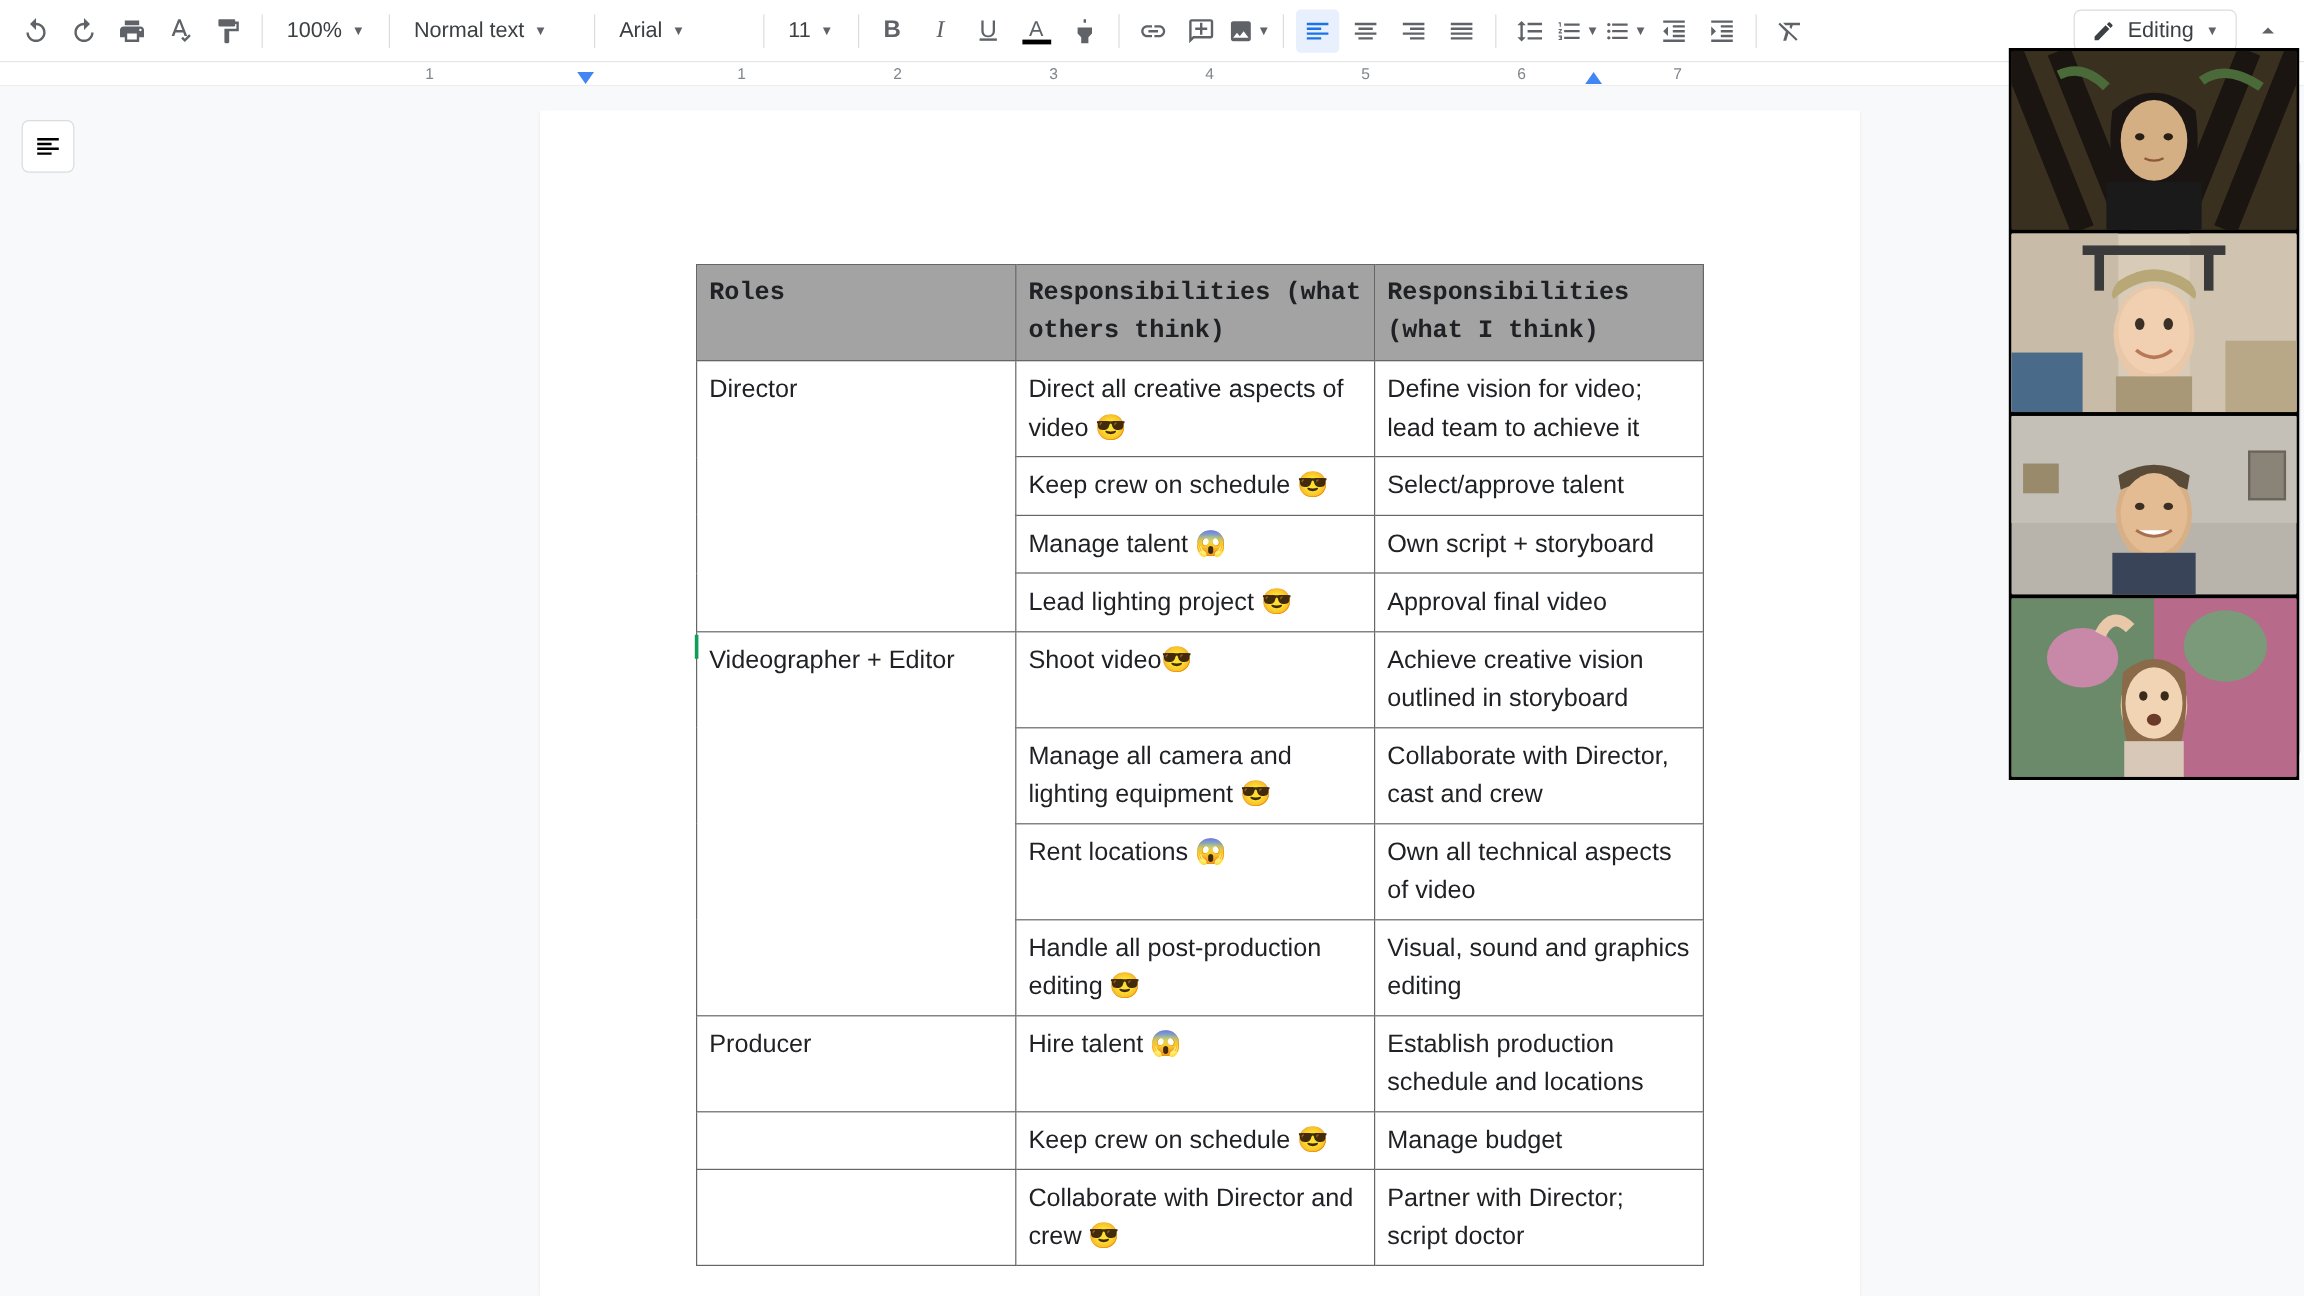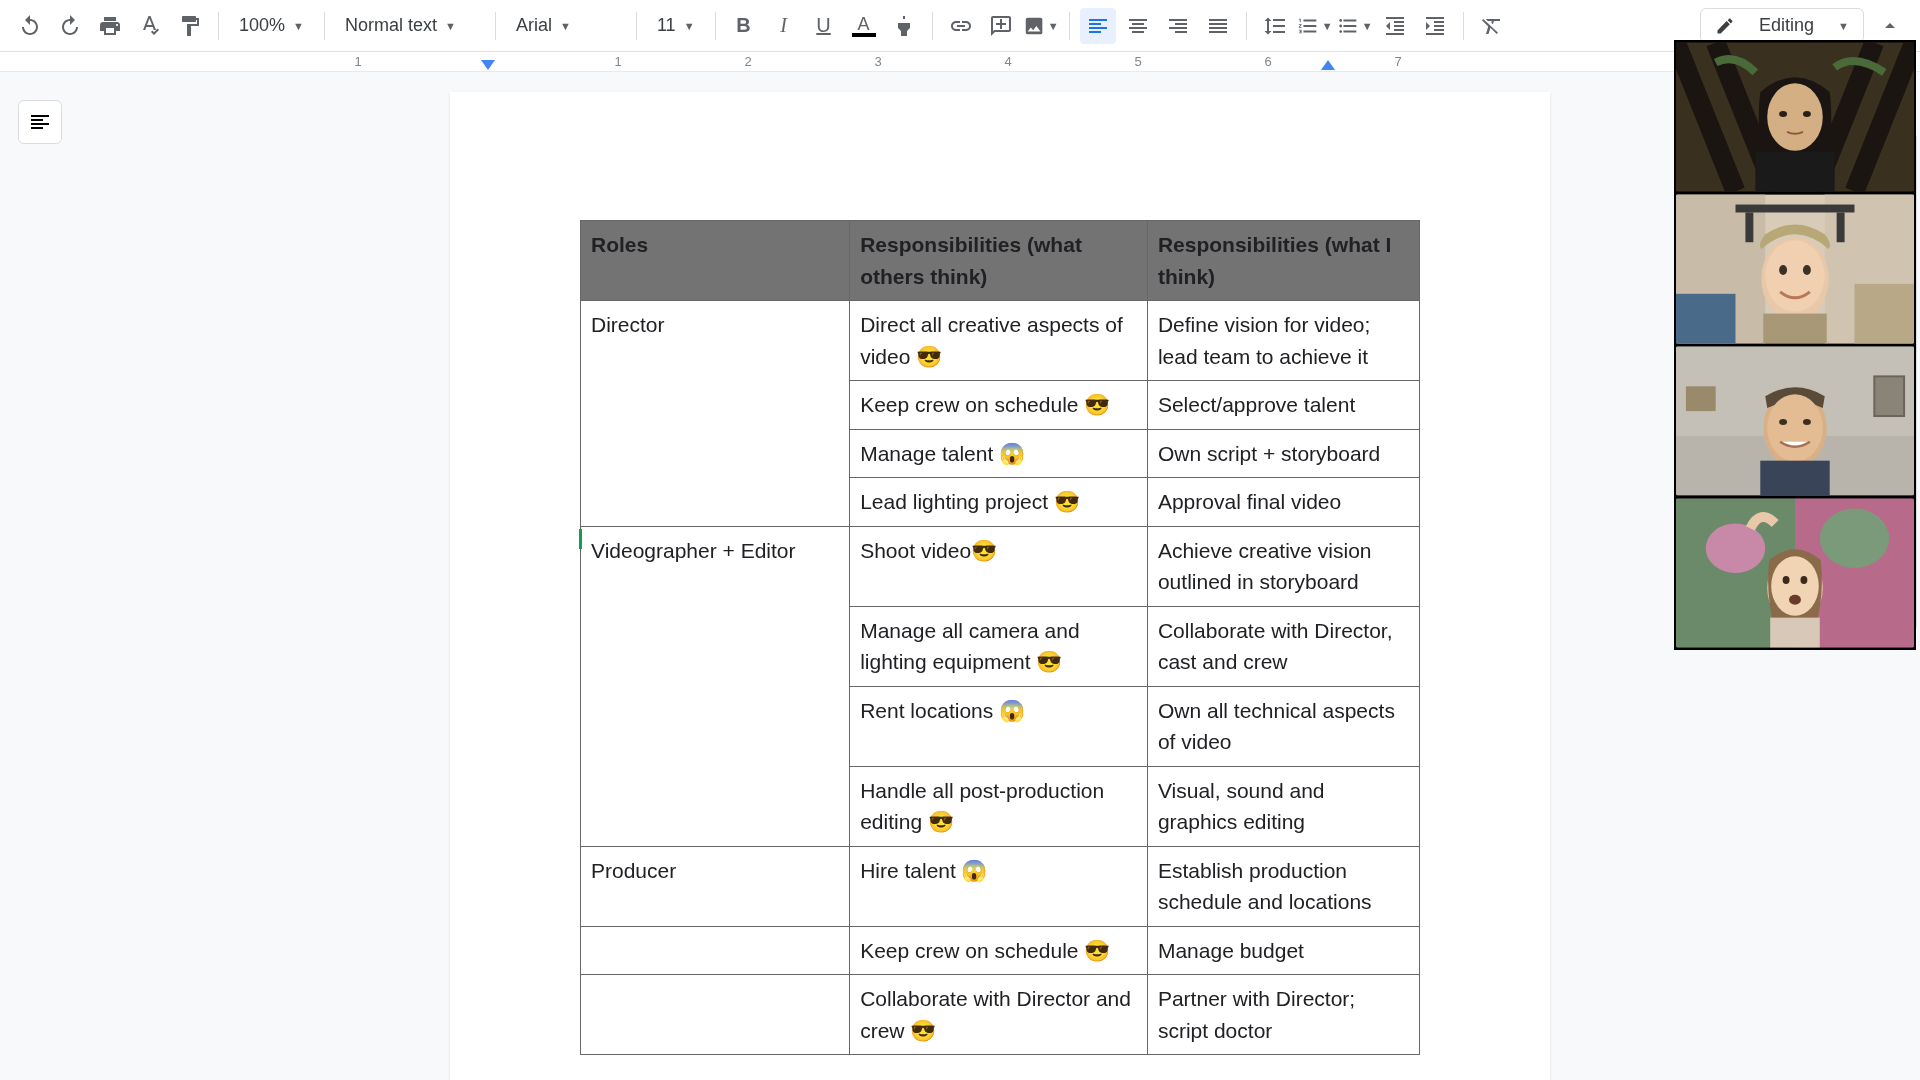--- a/index.html
+++ b/index.html
@@ -3,33 +3,33 @@
 <meta charset="utf-8">
 <style>
 * { box-sizing: border-box; margin: 0; padding: 0; }
 body { font-family: Arial, sans-serif; background: #fff; overflow: hidden; width: 1920px; height: 1080px; position: relative; }
 .toolbar { height: 52px; background: #fff; border-bottom: 1px solid #e0e0e0; display: flex; align-items: center; padding: 0 12px; gap: 4px; font-size: 18px; color: #5f6368; }
 .tb-btn { width: 36px; height: 36px; display: flex; align-items: center; justify-content: center; cursor: pointer; border-radius: 4px; }
 .sep { width: 1px; height: 28px; background: #dadce0; margin: 0 6px; }
 .dd { display: flex; align-items: center; gap: 8px; padding: 0 10px; height: 36px; cursor: pointer; font-size: 18px; color: #3c4043; }
 .caret { font-size: 11px; color: #5f6368; }
 .tb-right { margin-left: auto; display: flex; align-items: center; gap: 8px; }
-.edit-mode { display: flex; align-items: center; gap: 24px; border: 1px solid #dadce0; border-radius: 6px; padding: 6px 14px; font-size: 18px; color: #3c4043; cursor: pointer; }
+.edit-mode { display: flex; align-items: center; gap: 10px; border: 1px solid #dadce0; border-radius: 6px; padding: 6px 14px; font-size: 18px; color: #3c4043; cursor: pointer; }
 .ruler { height: 20px; background: #fff; position: relative; border-bottom: 1px solid #e8eaed; }
 .ruler-track { position: absolute; left: 340px; right: 440px; top: 0; height: 20px; }
 .ruler-tick { position: absolute; top: 2px; font-size: 13px; color: #80868b; transform: translateX(-50%); }
 .workspace { position: absolute; top: 72px; left: 0; right: 0; bottom: 0; background: #f8f9fa; display: flex; }
 .left-rail { width: 80px; background: #f8f9fa; padding-top: 28px; display: flex; flex-direction: column; align-items: center; }
 .outline-btn { width: 44px; height: 44px; border: 1px solid #dadce0; border-radius: 6px; display: flex; align-items: center; justify-content: center; cursor: pointer; background: #fff; }
 .page-area { flex: 1; display: flex; justify-content: center; padding-top: 20px; overflow: hidden; }
 .page { width: 1100px; background: #fff; box-shadow: 0 1px 3px rgba(0,0,0,0.1); padding: 128px 130px 40px; }
 .doc-title { font-size: 21px; color: #202124; margin-bottom: 40px; font-weight: 400; }
 .doc-table { border-collapse: collapse; width: 100%; }
 .doc-table th, .doc-table td { border: 1px solid #666; padding: 8px 10px; font-size: 21px; color: #202124; text-align: left; vertical-align: top; line-height: 1.5; }
-.doc-table th { background: #737373; font-weight: 700; }
+.doc-table th { background: #a3a3a3; font-weight: 700; font-family: Liberation Mono, monospace; }
 .doc-table .c1 { width: 280px; }
 .doc-table .c2 { width: 308px; }
 .doc-table .c3 { width: 280px; }
 .cursor-mark { position: relative; }
 .cursor-mark::before { content: ''; position: absolute; left: -2px; top: 2px; width: 3px; height: 20px; background: #0f9d58; }
 .video-overlay { position: absolute; top: 40px; right: 4px; width: 242px; background: #000; display: flex; flex-direction: column; gap: 2px; padding: 2px; z-index: 10; }
 .vtile { width: 100%; height: 150px; position: relative; overflow: hidden; border-radius: 2px; }
 .vtile svg { width: 100%; height: 100%; display: block; }
 .scroll-track { position: absolute; right: 0; top: 72px; bottom: 0; width: 18px; background: transparent; }
 .scroll-thumb { position: absolute; right: 3px; top: 60px; width: 12px; height: 500px; background: #dadce0; border-radius: 6px; }

